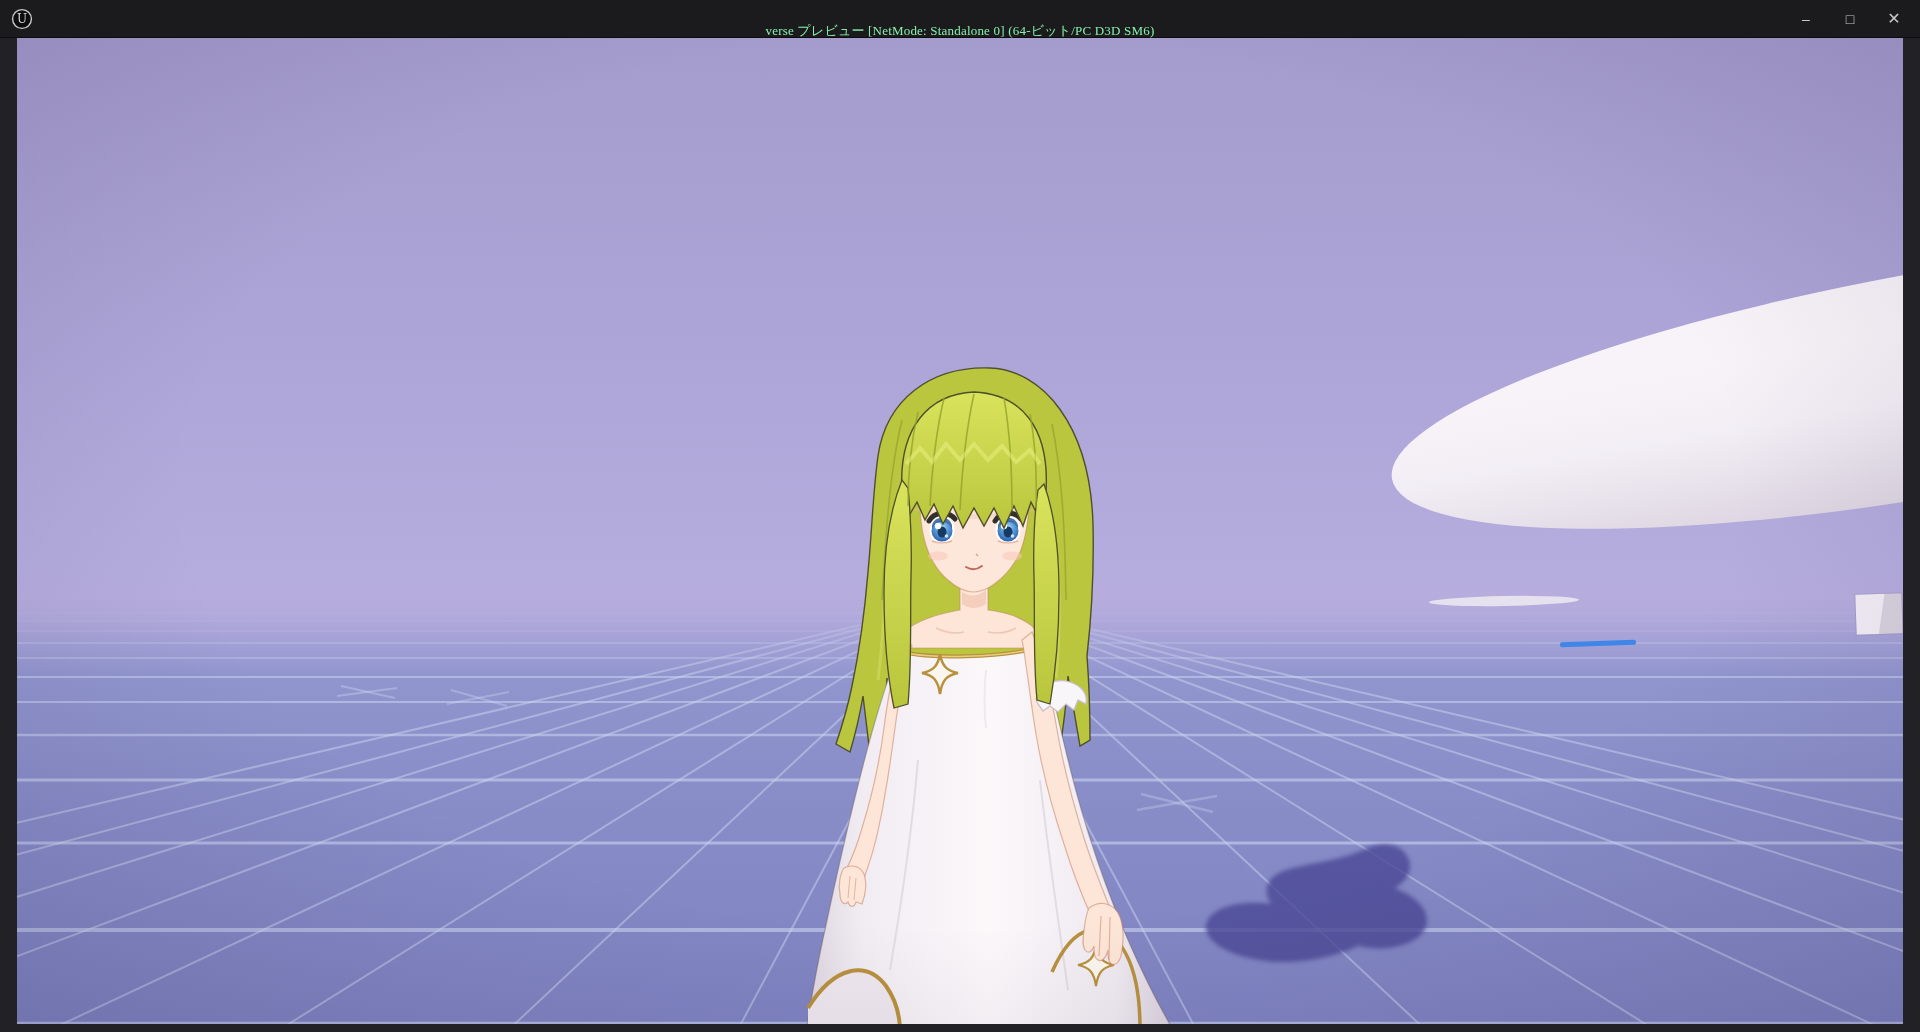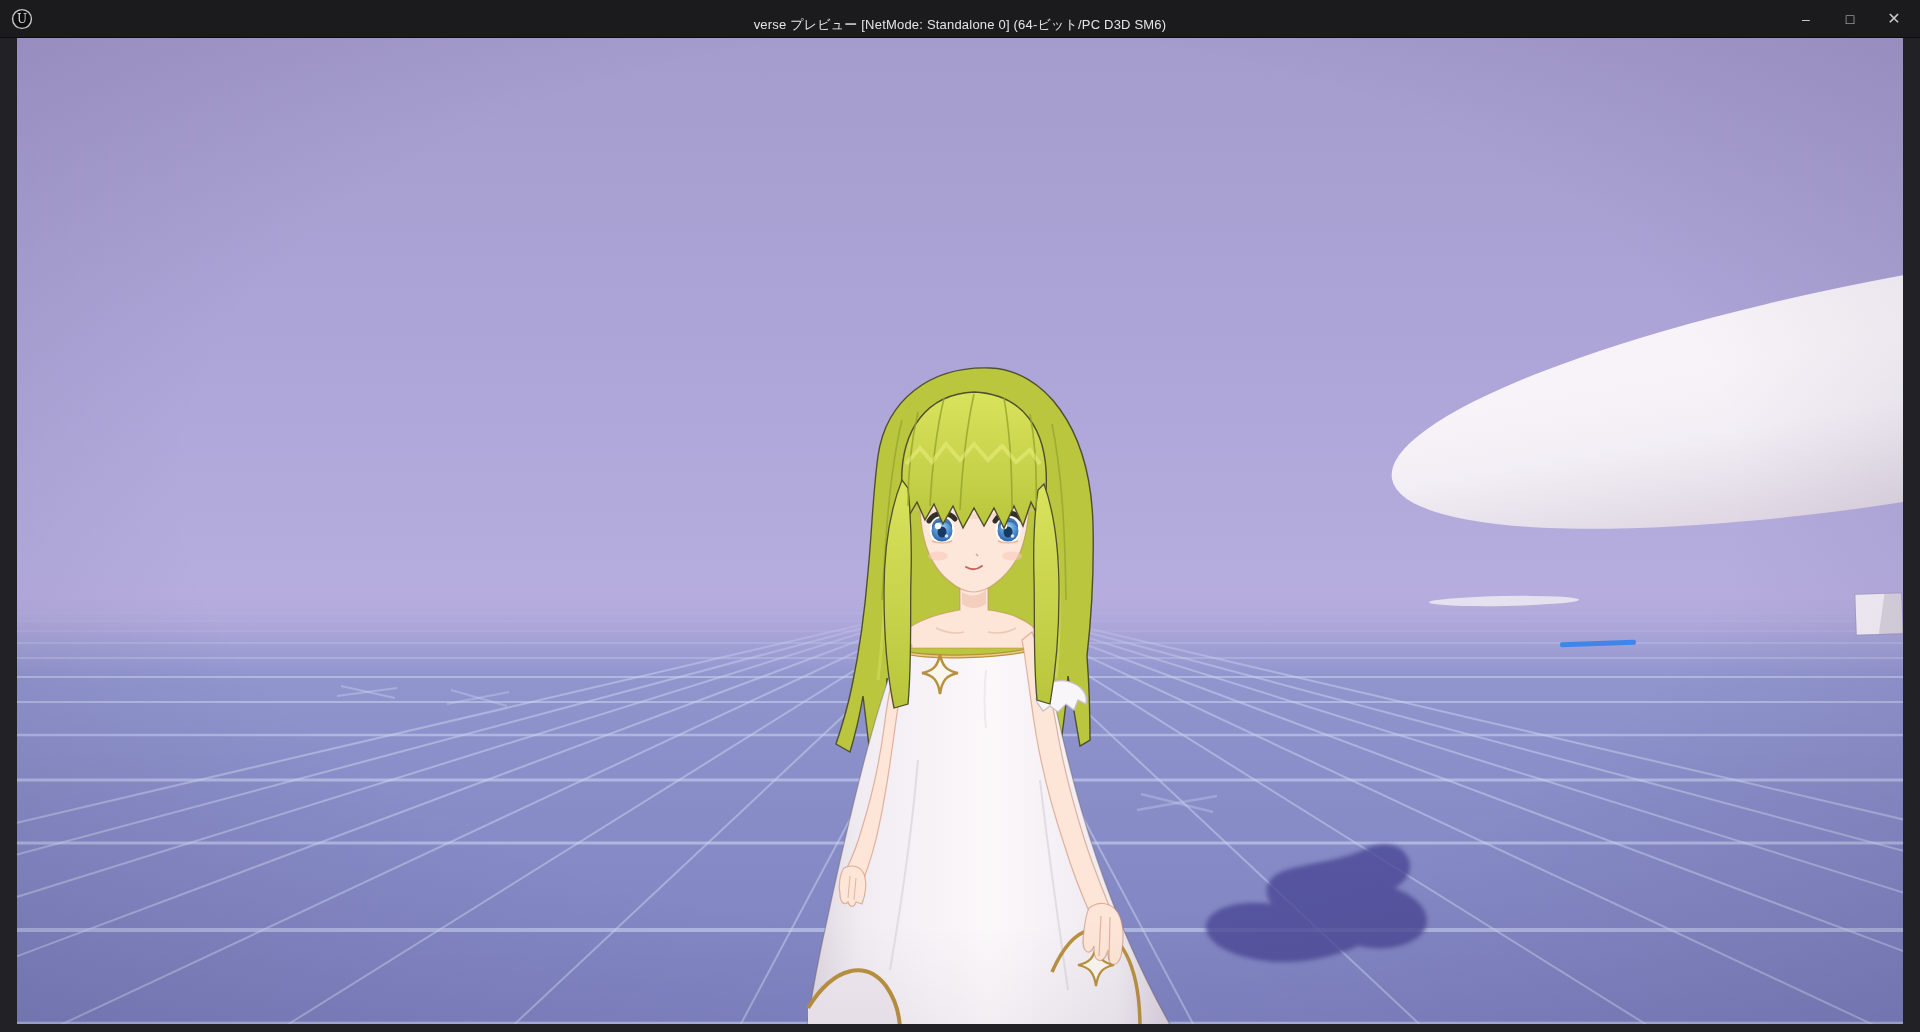--- a/index.html
+++ b/index.html
@@ -2,22 +2,22 @@
 <html style="--sky_color: #ada4d7; --floor_color: #888cc7; --grid_color: #ccd5f0; --platform_color: #f2eef5; --cube_color: #ece6f0; --shadow_color: #4a4795; --marker_color: #3f86e8; --hair_color: #c6d147; --eye_color: #3a73c0; --skin_color: #fde6d7; --dress_color: #faf7f9; --trim_color: #b8913e;"><head>
 <meta charset="utf-8">
 <style>
   html,body{margin:0;padding:0;background:#111;}
   .window{position:relative;width:1920px;height:1032px;overflow:hidden;background:#161618;
           font-family:"Liberation Sans",sans-serif;}
   
   .titlebar{position:absolute;left:0;top:0;width:1920px;height:37px;background:#1b1b1d;
             border-bottom:1px solid #0c0c0d;z-index:50;}
   .ue-logo{position:absolute;left:11px;top:8px;width:22px;height:22px;}
-  .title-text{position:absolute;left:50%;top:6px;transform:translateX(-50%);height:37px;line-height:37px;
-              font-size:13px;color:#e5e5e5;white-space:nowrap;letter-spacing:.2px;}
+  .title-text{position:absolute;left:50%;top:12px;transform:translateX(-50%);height:37px;line-height:37px;
+              font-size:13px;color:#86efac;white-space:nowrap;letter-spacing:.2px;font-family:Liberation Serif, serif;}
   .win-controls{position:absolute;right:4px;top:0;height:37px;display:flex;}
   .win-btn{width:44px;height:37px;display:flex;align-items:center;justify-content:center;
            color:#c8c8c8;font-size:14px;cursor:pointer;}
   .win-btn.close{font-size:16px;}
   
   .frame{position:absolute;left:0;top:37px;right:0;bottom:0;background:#222226;}
   .game-viewport{position:absolute;left:17px;right:17px;top:0;bottom:8px;overflow:hidden;background:#ada4d7;}
   .sky{position:absolute;left:0;top:0;right:0;height:575px;
        background:linear-gradient(180deg,#a59cce 0%,var(--sky_color,#ada4d7) 55%,#b7aee0 100%);}
   .floor-base{position:absolute;left:0;top:563px;right:0;bottom:-30px;

